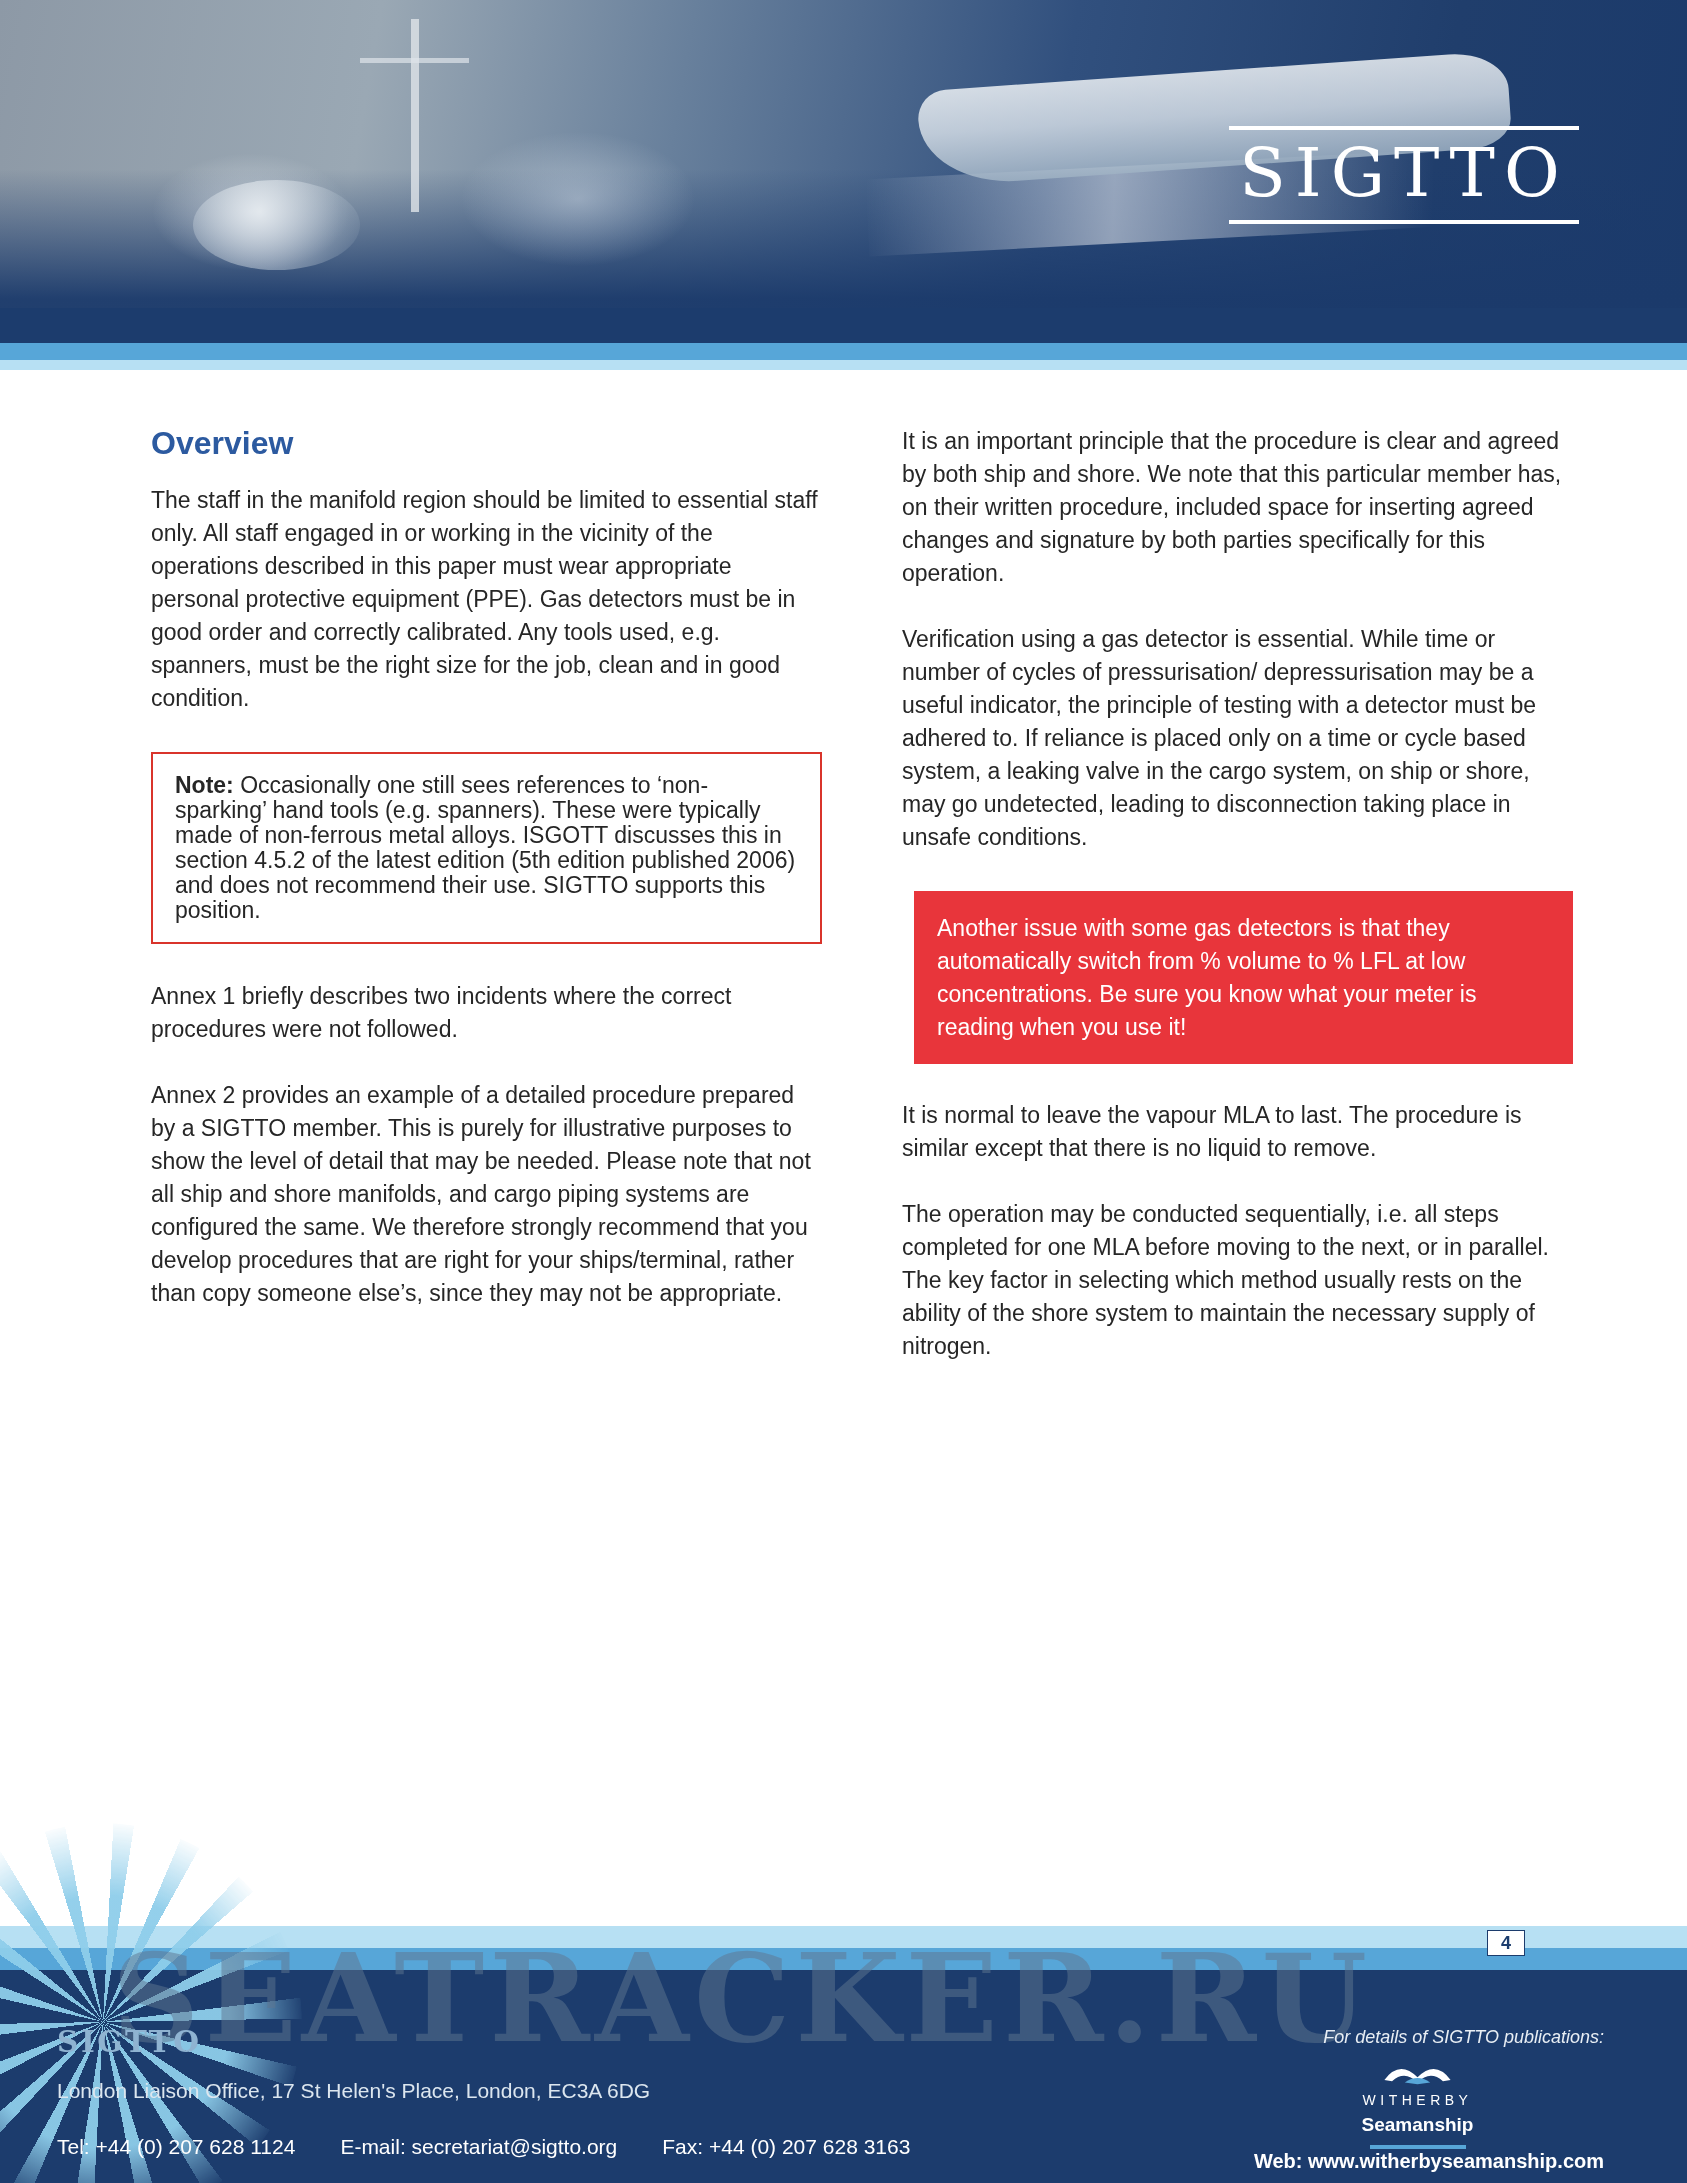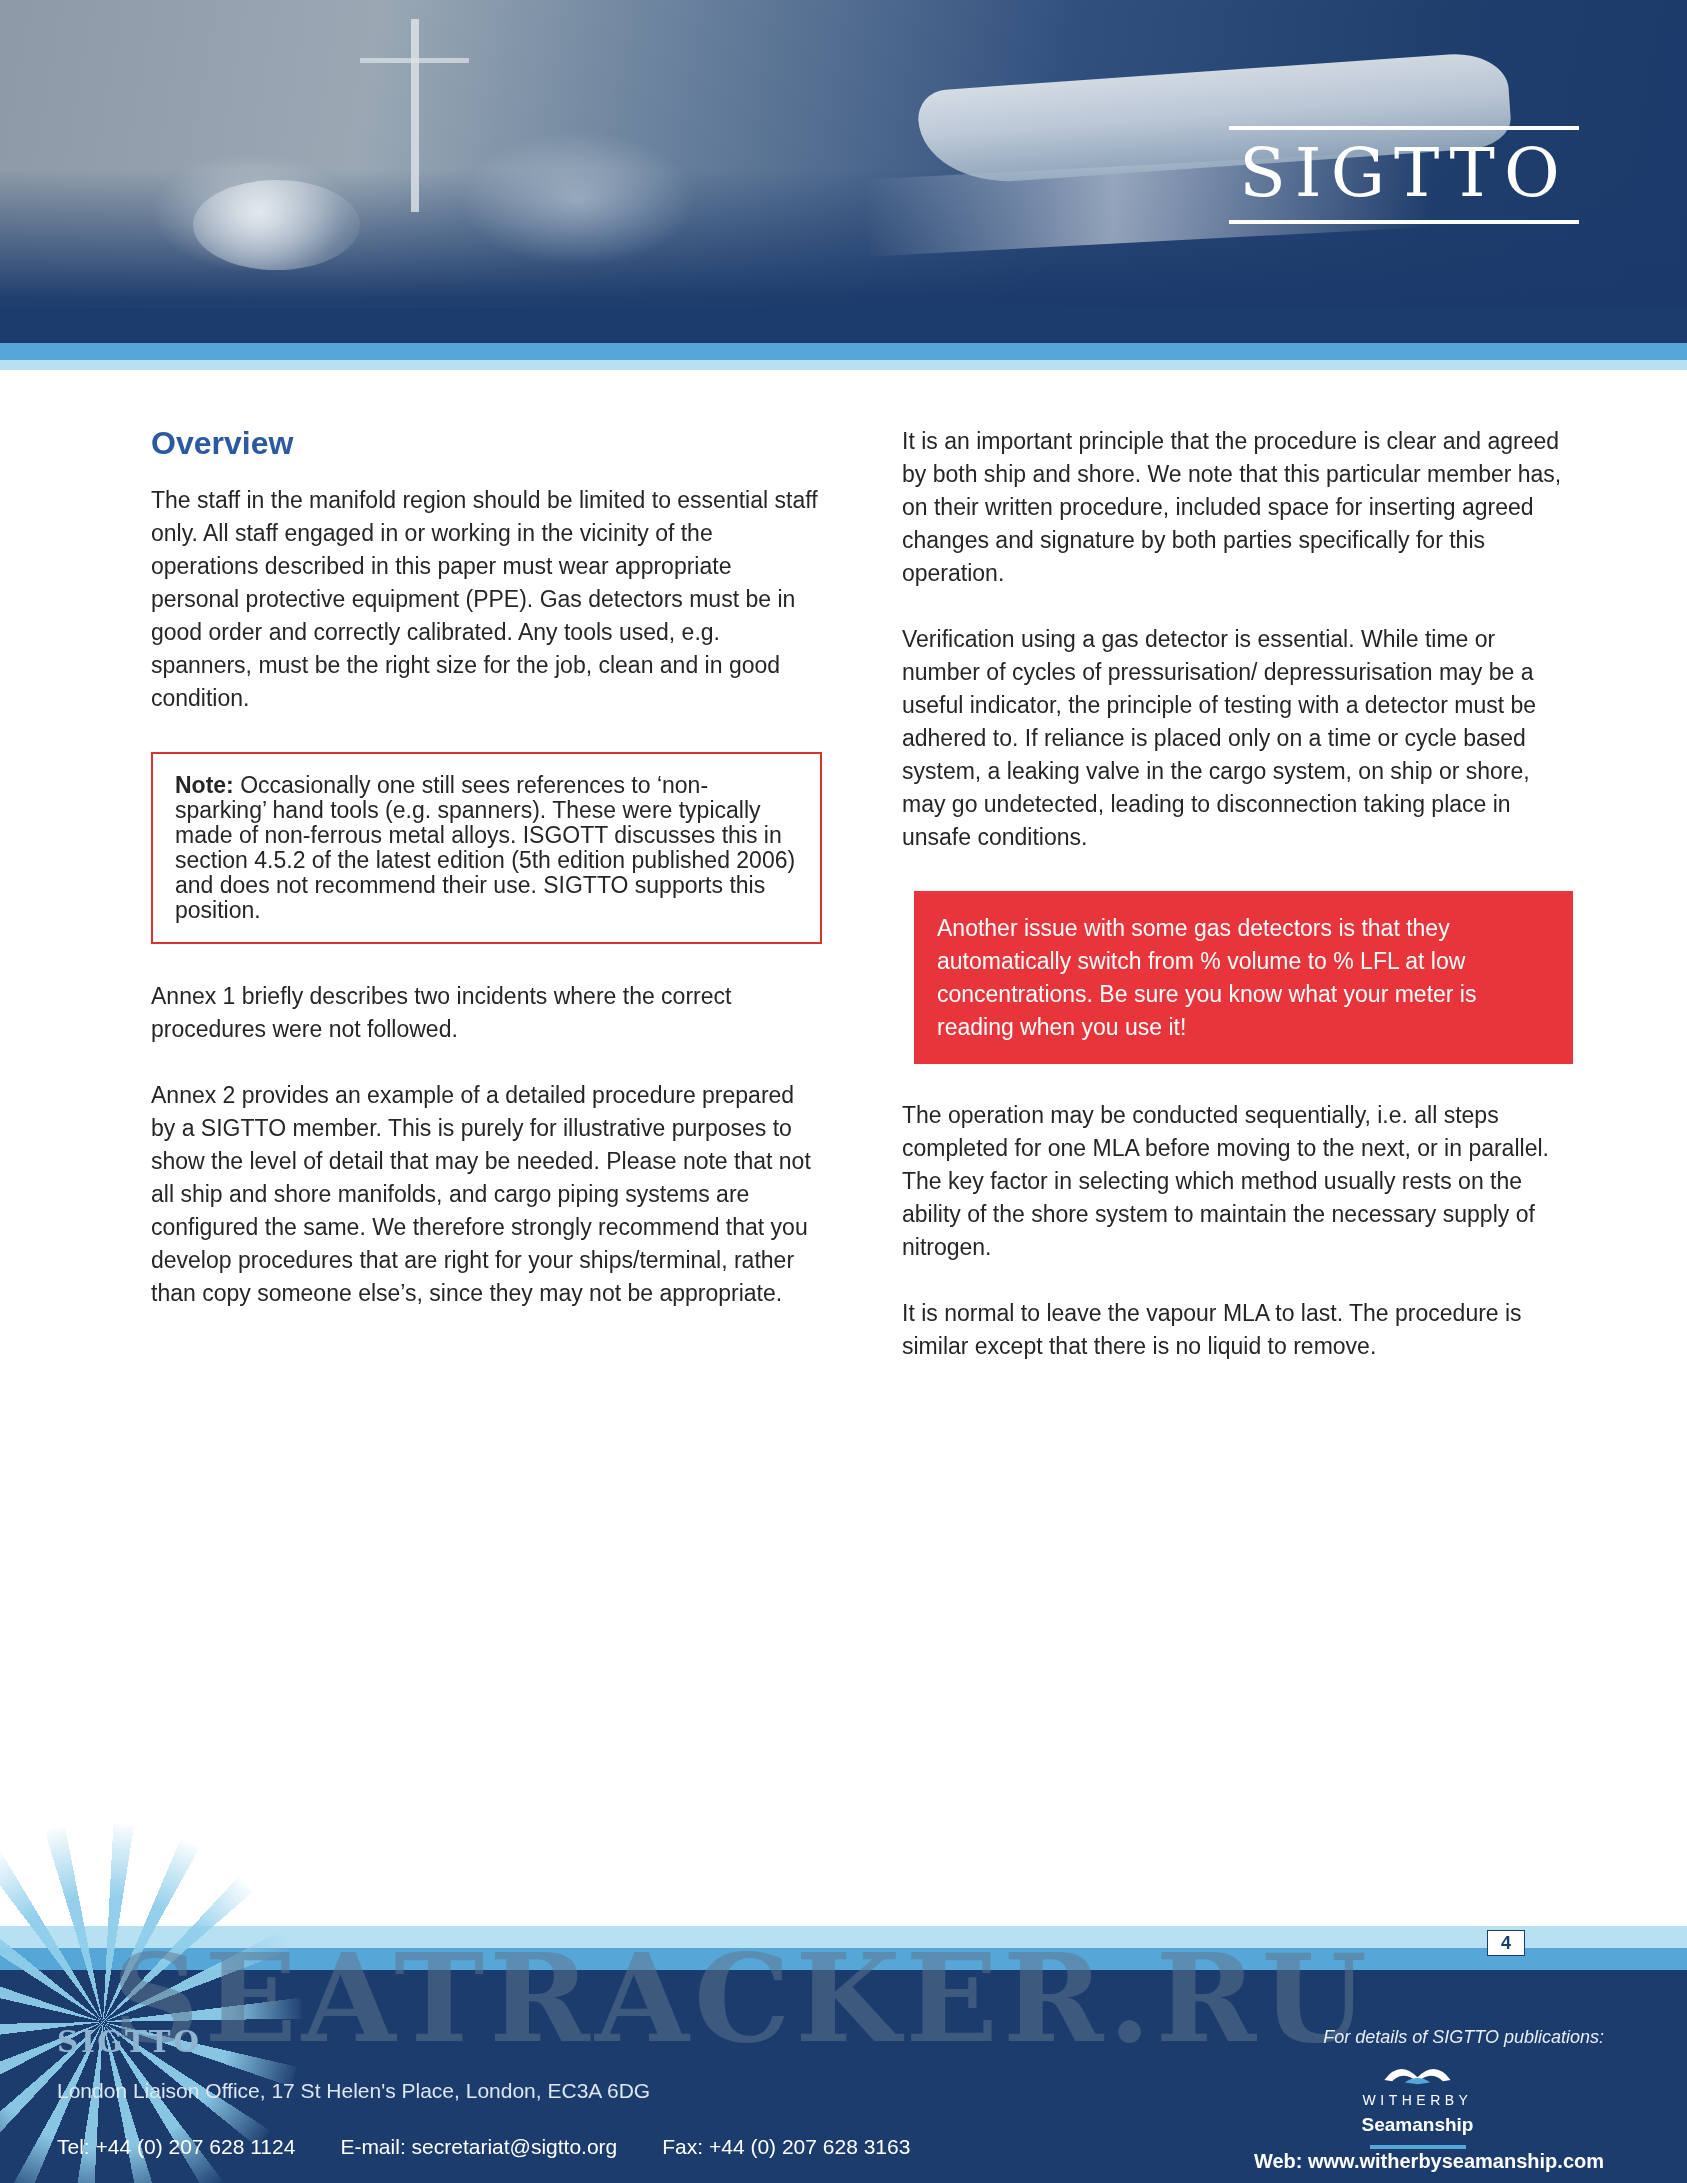--- a/index.html
+++ b/index.html
@@ -119,22 +119,22 @@
       <p class="para">Annex 1 briefly describes two incidents where the correct procedures were not followed.</p>
       <p class="para">Annex 2 provides an example of a detailed procedure prepared by a SIGTTO member. This is purely for illustrative purposes to show the level of detail that may be needed. Please note that not all ship and shore manifolds, and cargo piping systems are configured the same. We therefore strongly recommend that you develop procedures that are right for your ships/terminal, rather than copy someone else’s, since they may not be appropriate.</p>
     </div>
 
     <div class="col">
       <p class="para">It is an important principle that the procedure is clear and agreed by both ship and shore. We note that this particular member has, on their written procedure, included space for inserting agreed changes and signature by both parties specifically for this operation.</p>
       <p class="para">Verification using a gas detector is essential. While time or number of cycles of pressurisation/ depressurisation may be a useful indicator, the principle of testing with a detector must be adhered to. If reliance is placed only on a time or cycle based system, a leaking valve in the cargo system, on ship or shore, may go undetected, leading to disconnection taking place in unsafe conditions.</p>
       <div class="alert-box">
         <p>Another issue with some gas detectors is that they automatically switch from % volume to % LFL at low concentrations. Be sure you know what your meter is reading when you use it!</p>
       </div>
+      <p class="para">It is normal to leave the vapour MLA to last. The procedure is similar except that there is no liquid to remove.</p>
       <p class="para">The operation may be conducted sequentially, i.e. all steps completed for one MLA before moving to the next, or in parallel. The key factor in selecting which method usually rests on the ability of the shore system to maintain the necessary supply of nitrogen.</p>
-      <p class="para">It is normal to leave the vapour MLA to last. The procedure is similar except that there is no liquid to remove.</p>
     </div>
 
   </div>
 
   <div class="footer">
     <div class="stripe stripe-light"></div>
     <div class="stripe stripe-mid"></div>
     <div class="footer-navy"></div>
     <div class="sunburst"></div>
     <div class="watermark">SEATRACKER.RU</div>

